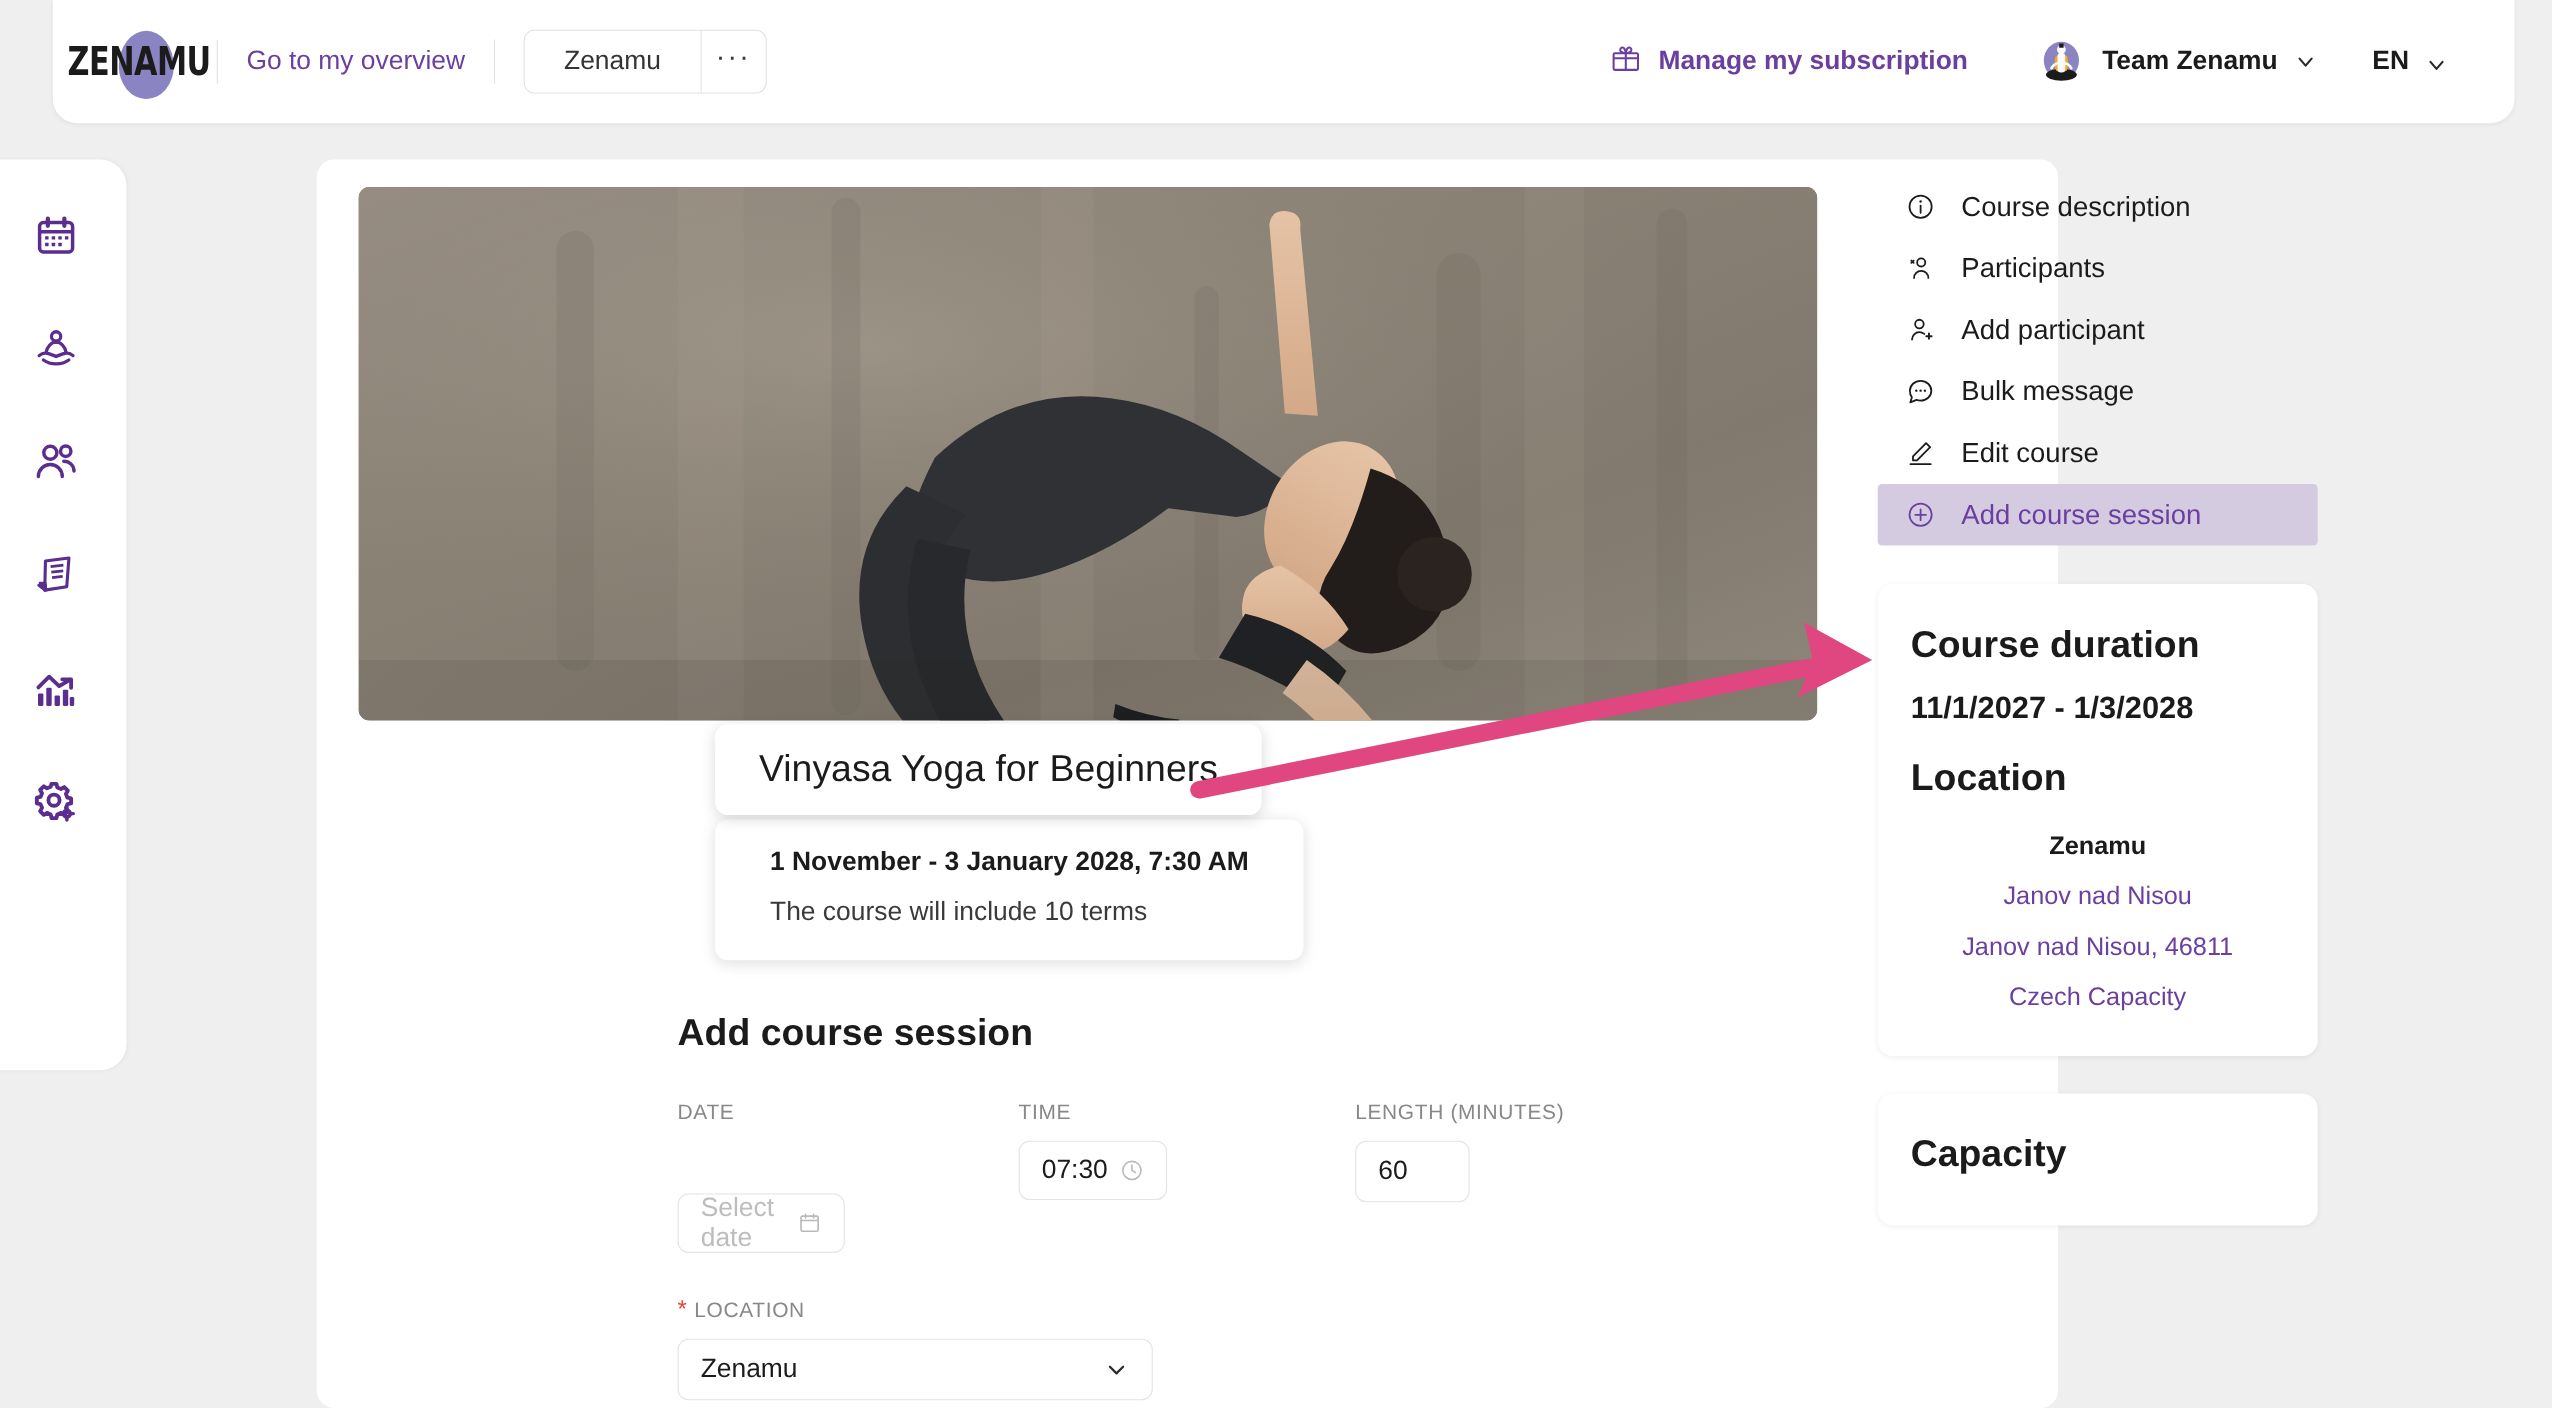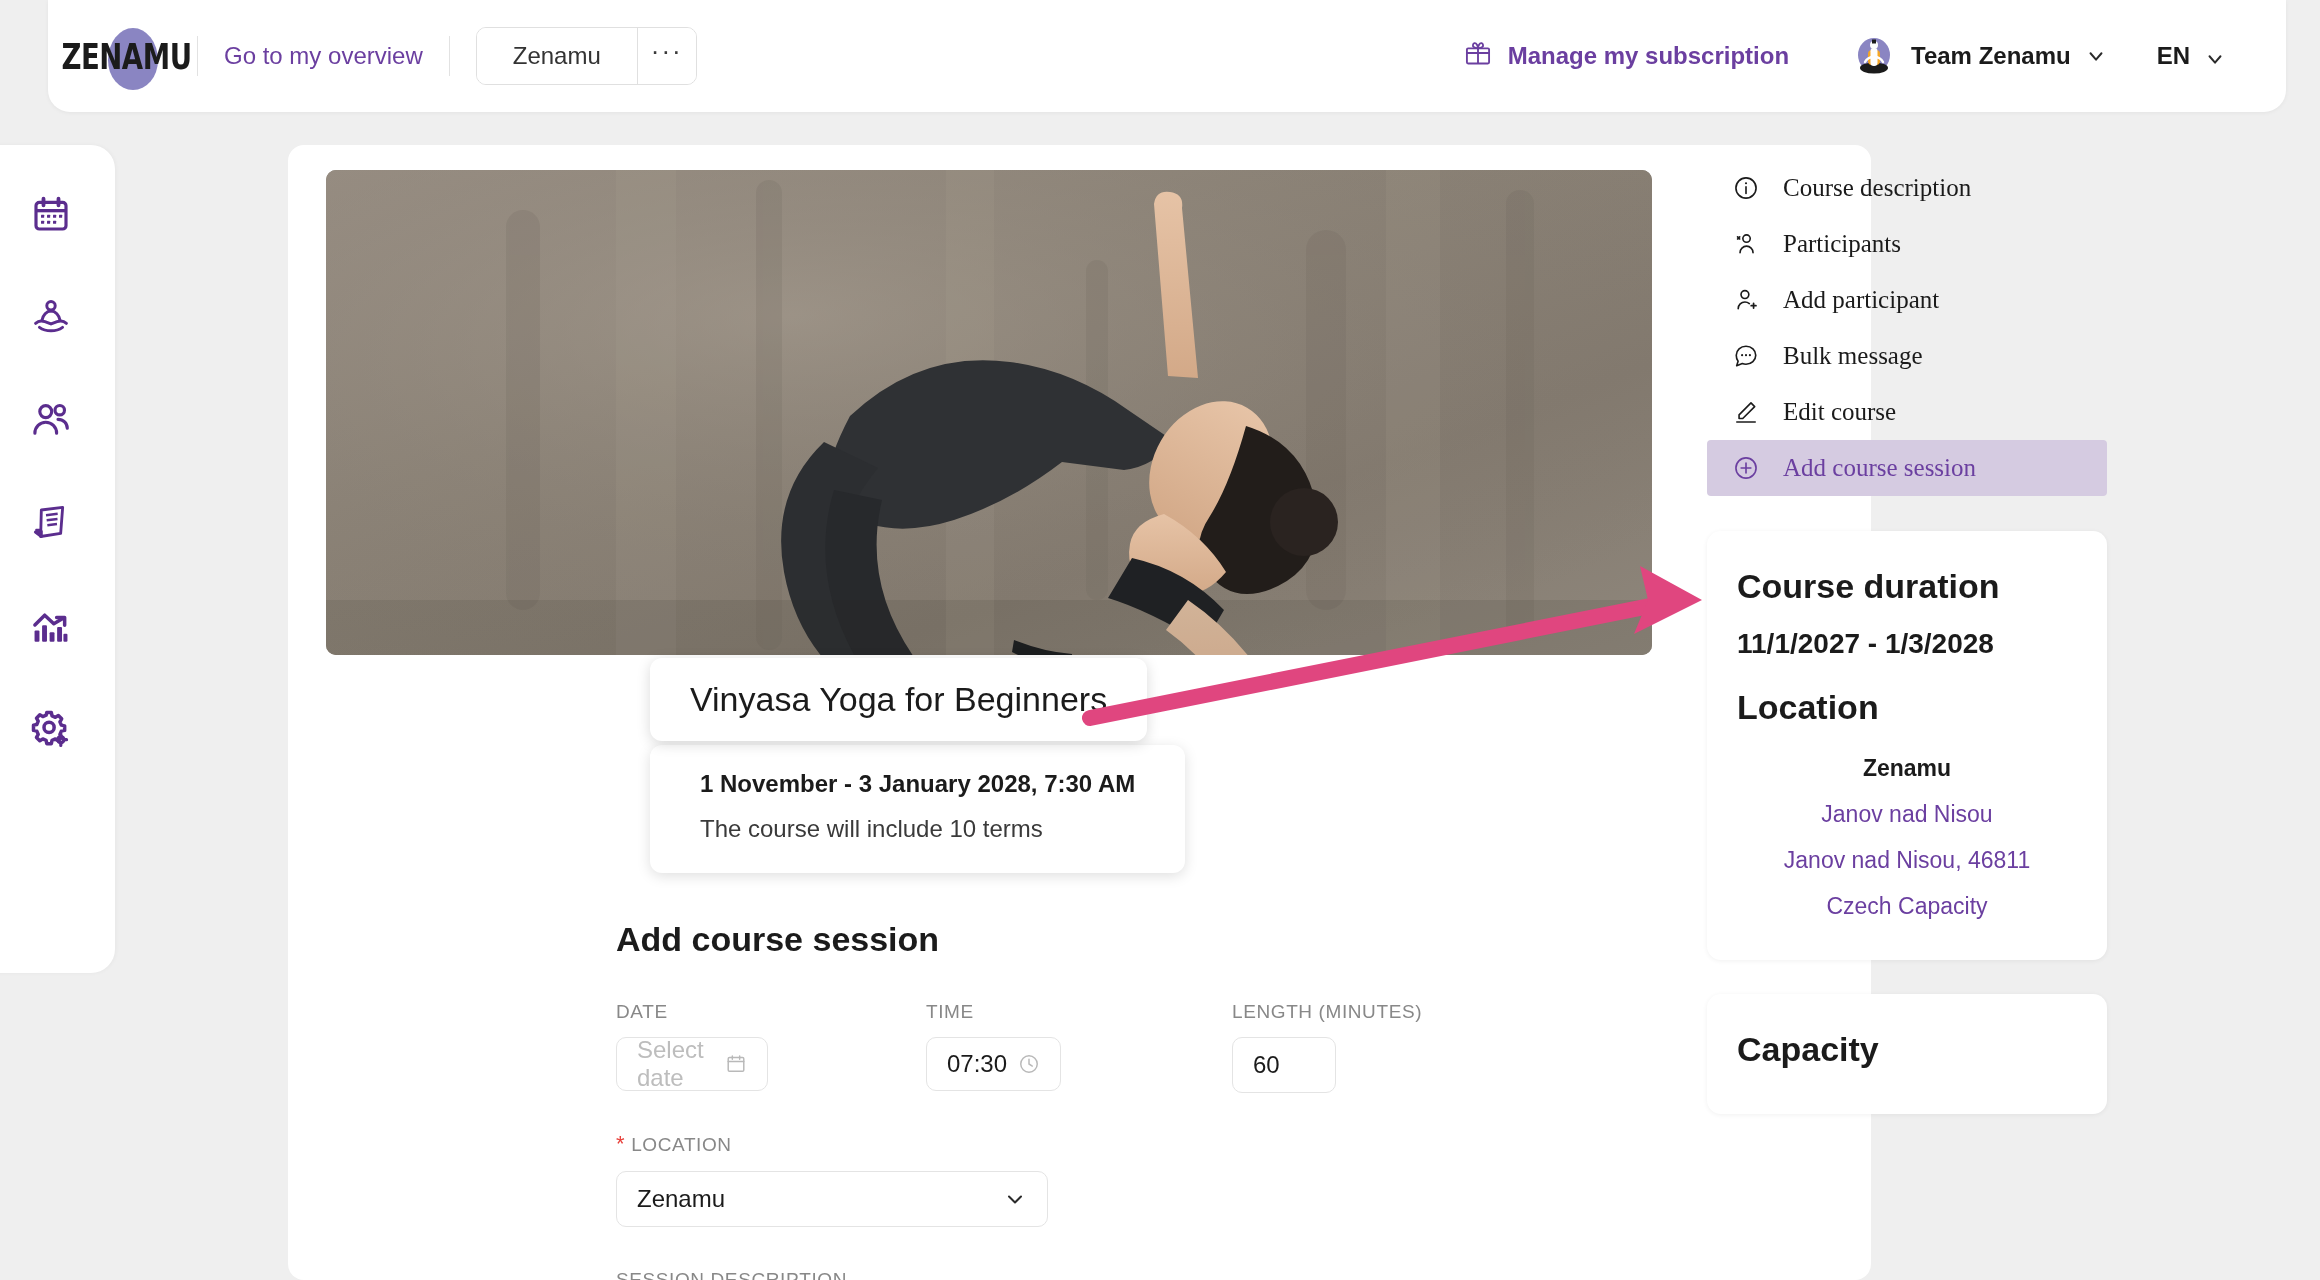--- a/index.html
+++ b/index.html
@@ -126,33 +126,33 @@
   }
   .fld-label .req { color: #e8403a; margin-right: 6px; font-size: 22px; }
   .inputbox {
     border: 1px solid #e4e4e4; border-radius: 10px;
     background: #fff; display: flex; align-items: center;
     padding: 0 20px;
   }
   .inputbox .val { font-size: 24px; color: #1b1b1b; text-align: center; }
   .inputbox .ph { font-size: 24px; color: #bdbdbd; }
   .inputbox .tail { margin-left: auto; display: flex; align-items: center; }
-  #date-field { width: 152px; height: 54px; }
+  #date-field { width: 152px; height: 54px; margin-top: 48px; }
   #time-field { width: 135px; height: 54px; }
   #length-field { width: 104px; height: 56px; }
   .loc-row { margin-top: 38px; }
   #location-select { width: 432px; height: 56px; }
   .desc-block { margin-top: 42px; }
 
   
   .right-col { position: absolute; left: 1707px; top: 145px; width: 400px; }
   .menu-list { display: flex; flex-direction: column; padding-top: 15px; }
   .menu-item {
     display: flex; align-items: center; gap: 22px;
-    height: 56px; padding-left: 24px; border-radius: 4px; font-family: Liberation Serif, serif;
+    height: 56px; padding-left: 24px; border-radius: 4px;
   }
   .menu-item .mi-label { font-size: 25px; color: #1b1b1b; white-space: nowrap; }
   .menu-item.active { background: #d5cbe1; }
   .menu-item.active .mi-label { color: #6b3fa0; }
   .menu-item .mi-icon { width: 30px; display:flex; align-items:center; justify-content:center; }
 
   .info-card {
     margin-top: 35px; background: #fff; border-radius: 14px;
     padding: 36px 30px 40px 30px;
     box-shadow: 0 1px 5px rgba(0,0,0,0.06);

